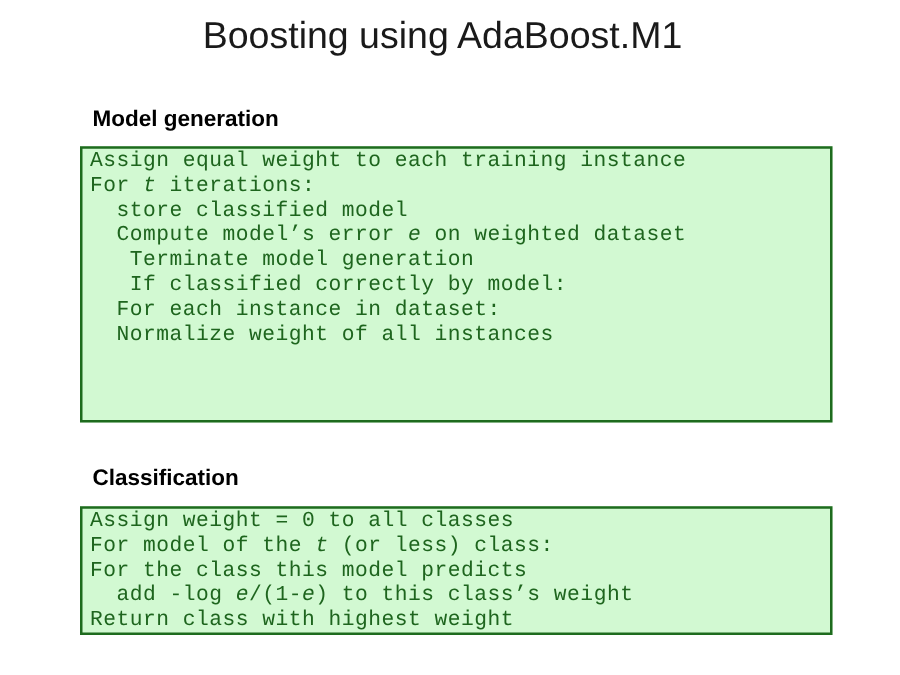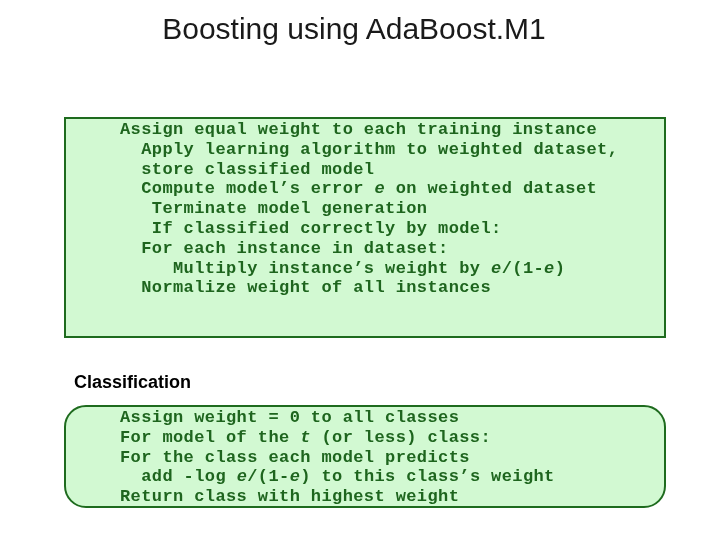--- a/index.html
+++ b/index.html
@@ -39,67 +39,66 @@
   .code-box {
     position: absolute;
     left: 64px;
     width: 592px;
     background: var(--code-box-bg, #d2f9d2);
     border: 2px solid var(--code-box-border, #1e6b1e);
     padding: 1px 0 0 6px;
     box-sizing: content-box;
   }
   .code-box-model { top: 117px; height: 216px; }
-  .code-box-classification { top: 405px; height: 98px; border-radius: 22px; }
+  .code-box-classification { top: 405px; height: 98px; }
   .code-line {
     font-family: "Liberation Mono", "DejaVu Sans Mono", monospace;
     font-size: 17px;
-    font-weight: 700;
+    font-weight: 400;
     letter-spacing: 0.4px;
     line-height: 19.8px;
     color: var(--code-text, #1e651e);
     white-space: pre;
-    margin-left: 48px;
   }
   .code-line .it {
     font-style: italic;
   }
   .page-number {
     position: absolute;
     left: 687px;
     top: 508px;
     font-size: 11px;
     color: var(--page-number-text, #8f8f8f);
   }
 </style>
 </head>
 <body>
 
 <div class="slide">
 
   <div class="slide-title">Boosting using AdaBoost.M1</div>
 
+  <div class="section-heading heading-model">Model generation</div>
 
   <div class="code-box code-box-model">
       <div class="code-line"><span>Assign equal weight to each training instance</span></div>
-      <div class="code-line"><span>  Apply learning algorithm to weighted dataset,</span></div>
+      <div class="code-line"><span>For </span><span class="it">t</span><span> iterations:</span></div>
       <div class="code-line"><span>  store classified model</span></div>
       <div class="code-line"><span>  Compute model’s error </span><span class="it">e</span><span> on weighted dataset</span></div>
       <div class="code-line"><span>   Terminate model generation</span></div>
       <div class="code-line"><span>   If classified correctly by model:</span></div>
       <div class="code-line"><span>  For each instance in dataset:</span></div>
-      <div class="code-line"><span>     Multiply instance’s weight by </span><span class="it">e</span><span>/(1-</span><span class="it">e</span><span>)</span></div>
       <div class="code-line"><span>  Normalize weight of all instances</span></div>
     </div>
 
   <div class="section-heading heading-classification">Classification</div>
 
   <div class="code-box code-box-classification">
       <div class="code-line"><span>Assign weight = 0 to all classes</span></div>
       <div class="code-line"><span>For model of the </span><span class="it">t</span><span> (or less) class:</span></div>
-      <div class="code-line"><span>For the class each model predicts</span></div>
+      <div class="code-line"><span>For the class this model predicts</span></div>
       <div class="code-line"><span>  add -log </span><span class="it">e</span><span>/(1-</span><span class="it">e</span><span>) to this class’s weight</span></div>
       <div class="code-line"><span>Return class with highest weight</span></div>
     </div>
 
   <div class="page-number">13</div>
 
 </div>
 
 </body></html>

